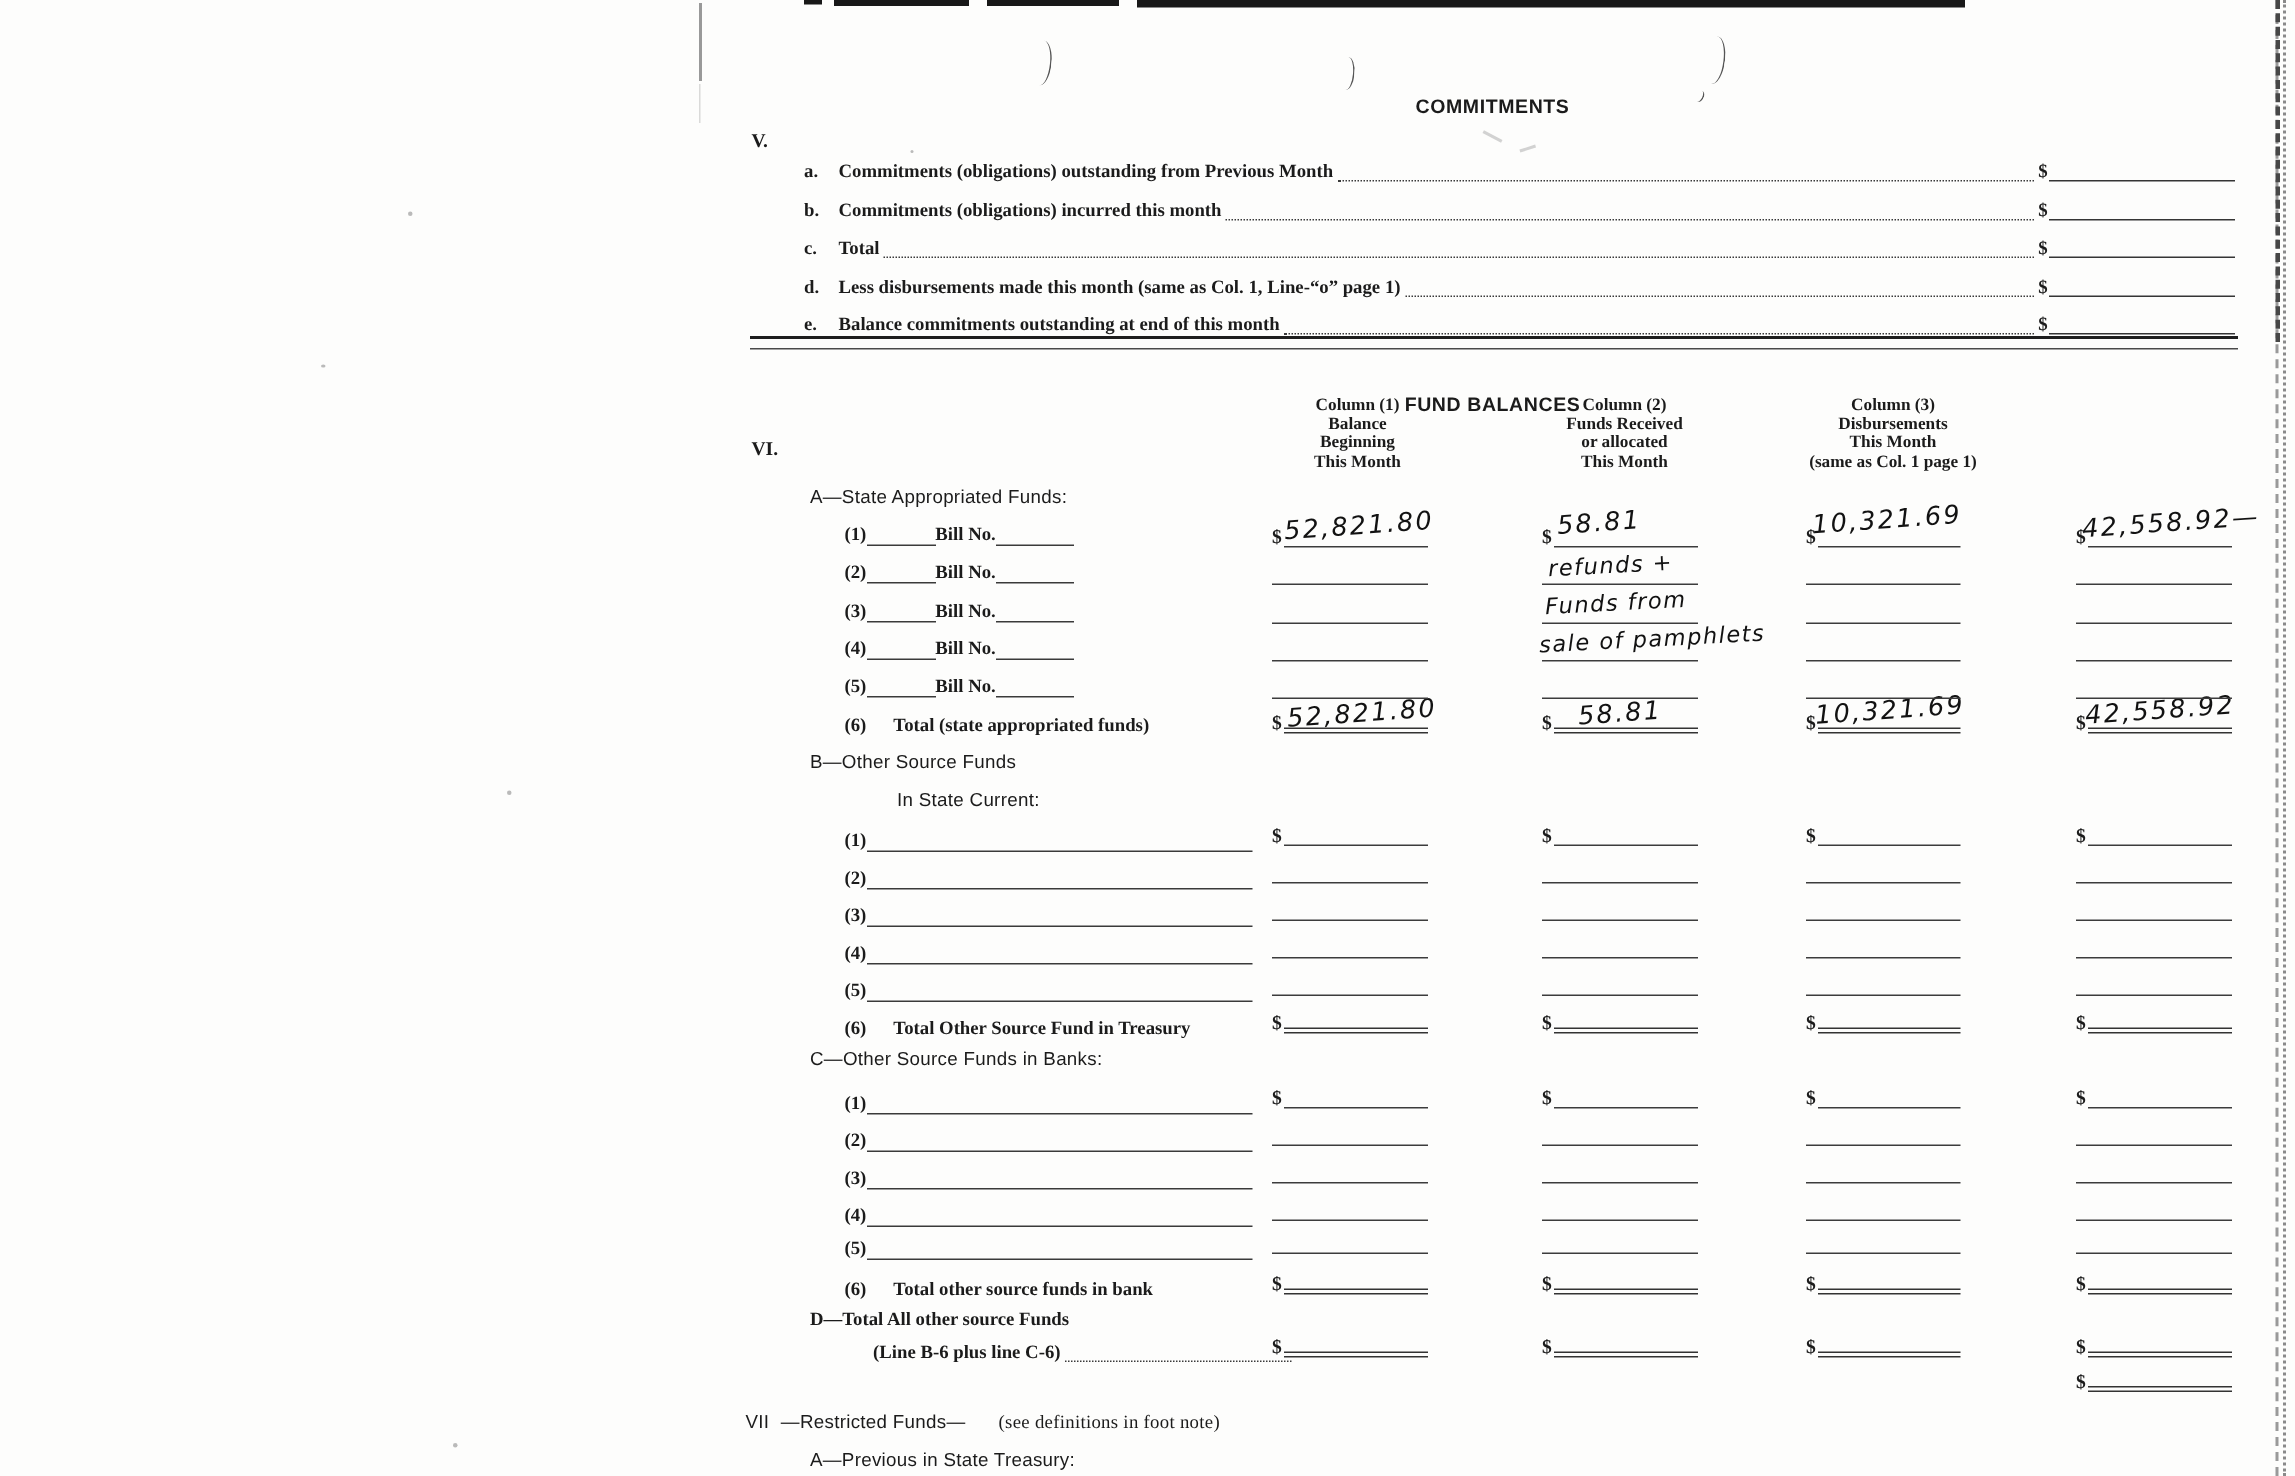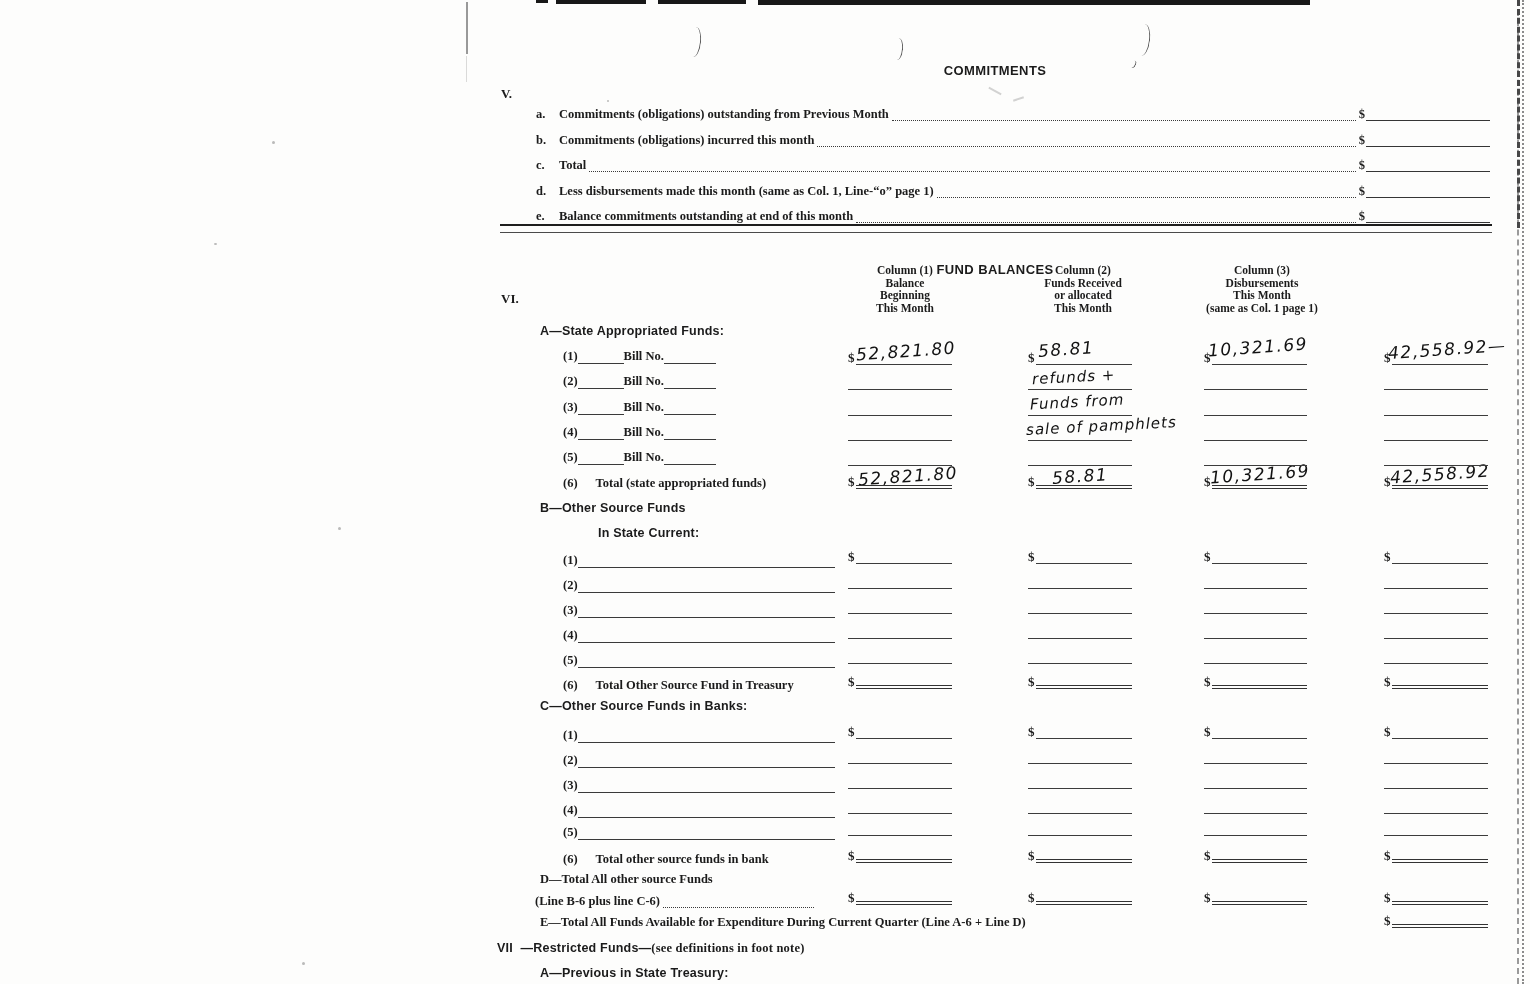--- a/index.html
+++ b/index.html
@@ -2,37 +2,37 @@
 <html><head>
 <meta charset="utf-8">
 <style>
   html,body{margin:0;padding:0;background:#e8e8e8;}
   .page{position:relative;width:1530px;height:984px;background:#fdfdfc;overflow:hidden;
         font-family:"Liberation Serif",serif;color:#1b1b1b;}
   
   .title{position:absolute;font-family:"Liberation Sans",sans-serif;font-weight:700;
          font-size:13px;letter-spacing:.4px;text-align:center;}
   .secnum{position:absolute;font-weight:700;font-size:13px;}
-  .h-sans{position:absolute;font-family:"Liberation Sans",sans-serif;font-weight:700;font-size:12.5px;letter-spacing:.2px;}
+  .h-sans{position:absolute;font-family:"Liberation Sans",sans-serif;font-weight:400;font-size:12.5px;letter-spacing:.2px;}
   .h-serif{position:absolute;font-weight:700;font-size:12.5px;}
   .colhead{position:absolute;text-align:center;font-weight:700;font-size:11.5px;line-height:12.5px;}
   
   .crow{position:absolute;left:536px;width:954px;display:flex;align-items:flex-end;height:18px;font-size:12.5px;}
   .crow .letter{width:23px;font-weight:700;}
   .crow .lbl{font-weight:700;white-space:nowrap;}
   .leader{flex:1;border-bottom:1.6px dotted #3a3a3a;margin:0 3px 1px 3px;height:1px;min-width:12px;}
   .crow .ds{font-weight:700;margin:0 1px 0 0;}
   .endline{width:124px;border-bottom:1.7px solid #353535;margin-bottom:1px;}
   .dblrule{position:absolute;left:500px;width:992px;height:6px;border-top:2.6px solid #1e1e1e;border-bottom:1.3px solid #4a4a4a;}
   
   .arow,.brow,.trow,.drow{position:absolute;display:flex;align-items:flex-end;height:17px;font-size:12.5px;font-weight:700;}
   .arow{left:563px;width:200px;}
   .brow{left:563px;width:272px;}
   .trow{left:563px;width:420px;}
-  .drow{left:535px;width:282px;}
+  .drow{left:582px;width:282px;}
   .trow .num{margin-right:18px;}
   .blank{display:inline-block;border-bottom:1.5px solid #3a3a3a;height:12px;}
   .w46{width:46px;} .w52{width:52px;}
   .fx{flex:1;}
   
   .vcell{position:absolute;display:flex;align-items:flex-end;height:16px;font-size:12.5px;}
   .vcell .ds{font-weight:700;margin-right:1px;font-size:13px;}
   .vcell .rule{flex:1;border-bottom:1.6px solid #3c3c3c;margin-bottom:1px;height:1px;}
   .vcell .rule.dbl{border-bottom:4.5px double #333;}
   
@@ -242,25 +242,24 @@
   <div class="trow" style="top:850px;">
     <span class="num">(6)</span>
     <span>Total other source funds in bank</span>
   </div>
 
   <div class="h-serif" style="left:540px;top:872px;">D—Total All other source Funds</div>
   <div class="drow" style="top:892px;">
     <span>(Line B-6 plus line C-6)</span>
     <span class="leader"></span>
   </div>
-  <div class="h-serif" style="left:540px;top:915px;width:830px;">E—Total All Funds Available for Expenditure During Current Quarter (Line A-6 + Line D)</div>
 
   <div class="h-sans" style="left:497px;top:941px;">
     <span>VII</span>
-    <span style="margin-left:4px;">—Restricted Funds—</span><span style="font-family:'Liberation Serif',serif;">(see definitions in foot note)</span>
+    <span style="margin-left:4px;">—Restricted Funds—</span><span style="font-family:'Liberation Serif',serif;margin-left:22px;">(see definitions in foot note)</span>
   </div>
   <div class="h-sans" style="left:540px;top:966px;">A—Previous in State Treasury:</div>
 
 <div class="vcell" style="top: 350px; left: 848px; width: 104px;">
       <span class="ds">$</span>
       <span class="rule"></span>
     </div>
     <div class="vcell" style="top: 350px; left: 1028px; width: 104px;">
       <span class="ds">$</span>
       <span class="rule"></span>

